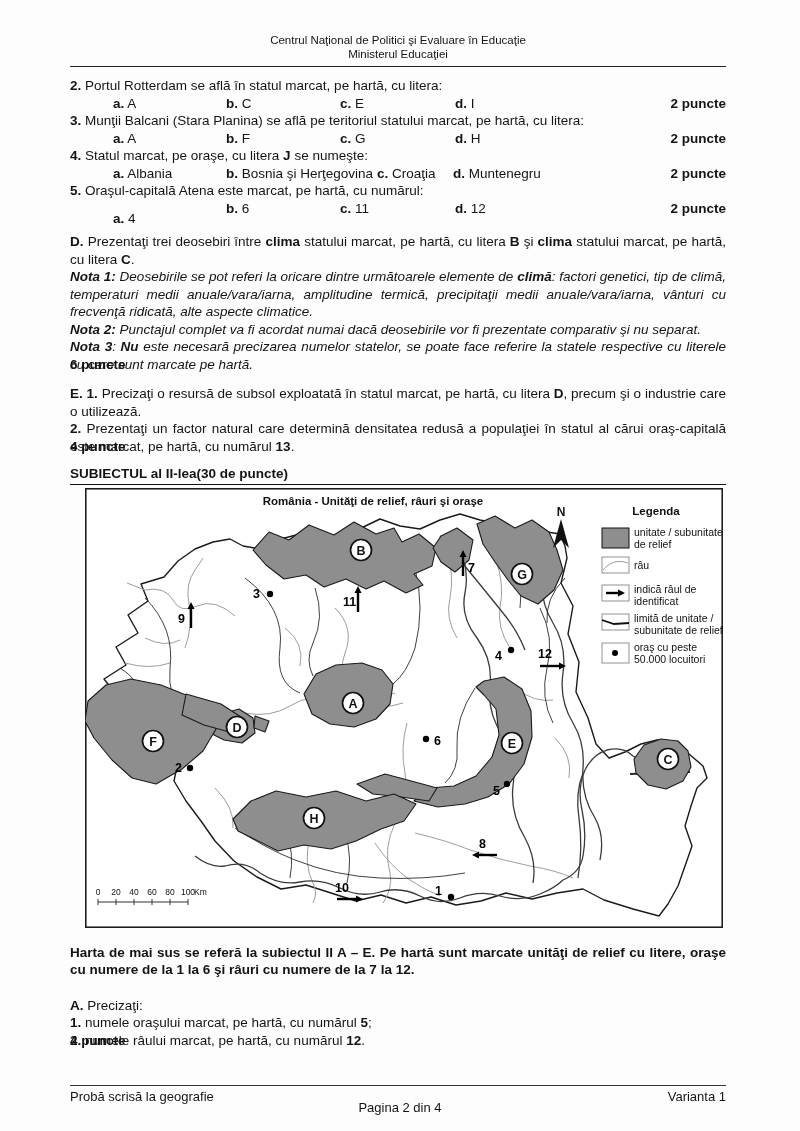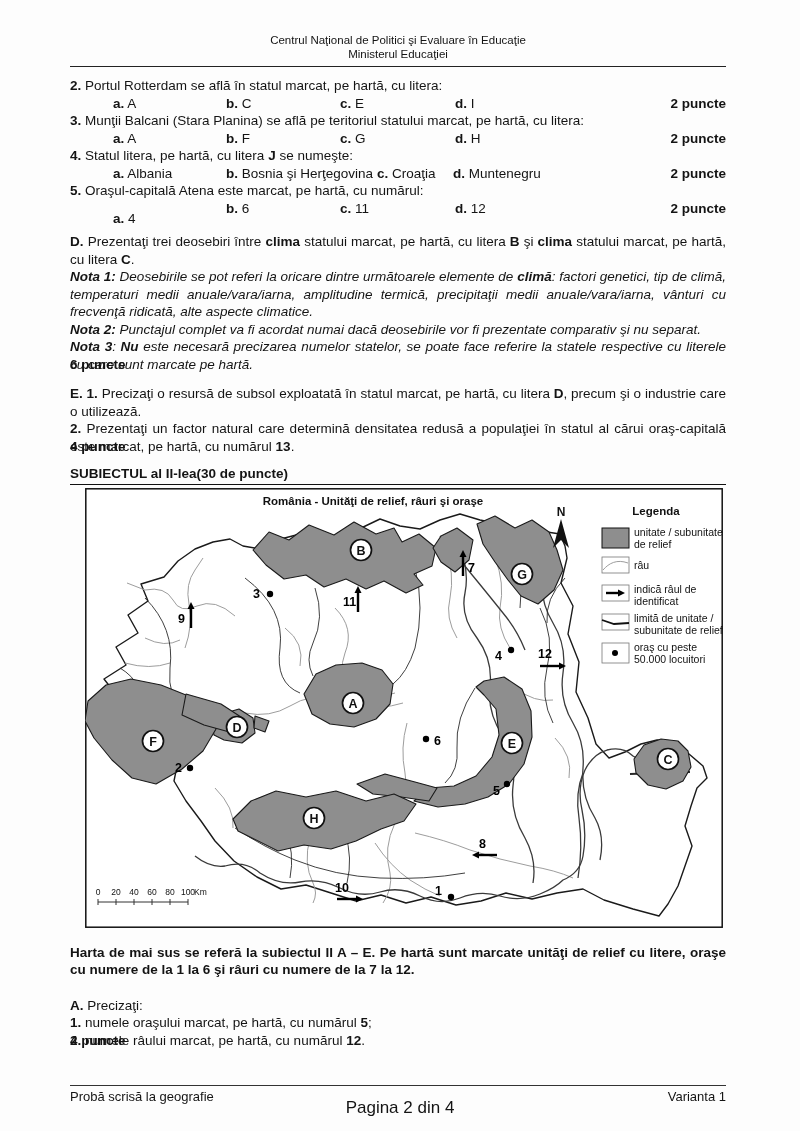--- a/index.html
+++ b/index.html
@@ -11,21 +11,21 @@
   .para{text-align:justify;}
   .pts{text-align:left;font-weight:bold;margin-top:-17.5px;}
   .opts{display:flex;padding-left:43px;}
   .opts .optpts{margin-left:auto;font-weight:bold;}
   .subject{display:flex;justify-content:flex-start;font-weight:bold;
            border-bottom:1.6px solid #111;padding-bottom:1px;margin-top:10px;}
   #map-wrap{width:638px;height:440px;margin-left:15px;margin-top:3px;position:relative;}
   .footer-rule{position:absolute;left:70px;width:656px;top:1085px;border-top:1px solid #333;}
   .footer-row{position:absolute;left:70px;width:656px;top:1088px;display:flex;
               justify-content:space-between;font-size:13px;}
-  .footer-center{position:absolute;left:0;width:800px;top:1099px;text-align:center;font-size:17px;}
+  .footer-center{position:absolute;left:0;width:800px;top:1099px;text-align:center;font-size:13px;}
   svg text{font-family:"Liberation Sans",sans-serif;}
 </style>
 </head>
 <body>
 
 <div class="page">
   <div class="header">
     <div>Centrul Naţional de Politici şi Evaluare în Educaţie</div>
     <div>Ministerul Educaţiei</div>
   </div>
@@ -40,21 +40,21 @@
         <div class="optpts">2 puncte</div>
       </div>
       <div class="para"><span style="font-weight: bold;">3.</span><span> Munţii Balcani (Stara Planina) se află pe teritoriul statului marcat, pe hartă, cu litera:</span></div>
       <div class="opts">
         <div style="min-width: 113px;"><b>a.</b> A</div>
         <div style="min-width: 114px;"><b>b.</b> F</div>
         <div style="min-width: 115px;"><b>c.</b> G</div>
         <div><b>d.</b> H</div>
         <div class="optpts">2 puncte</div>
       </div>
-      <div class="para"><span style="font-weight: bold;">4.</span><span> Statul litera, pe hartă, cu litera </span><span style="font-weight: bold;">J</span><span> se numeşte:</span></div>
+      <div class="para"><span style="font-weight: bold;">4.</span><span> Statul marcat, pe oraşe, cu litera </span><span style="font-weight: bold;">J</span><span> se numeşte:</span></div>
       <div class="opts">
         <div style="min-width: 113px;"><b>a.</b> Albania</div>
         <div style="min-width: 151px;"><b>b.</b> Bosnia şi Herţegovina</div>
         <div style="min-width: 76px;"><b>c.</b> Croaţia</div>
         <div><b>d.</b> Muntenegru</div>
         <div class="optpts">2 puncte</div>
       </div>
       <div class="para"><span style="font-weight: bold;">5.</span><span> Oraşul-capitală Atena este marcat, pe hartă, cu numărul:</span></div>
       <div class="opts">
         <div style="min-width: 113px; margin-top: 10px;"><b>a.</b> 4</div>

